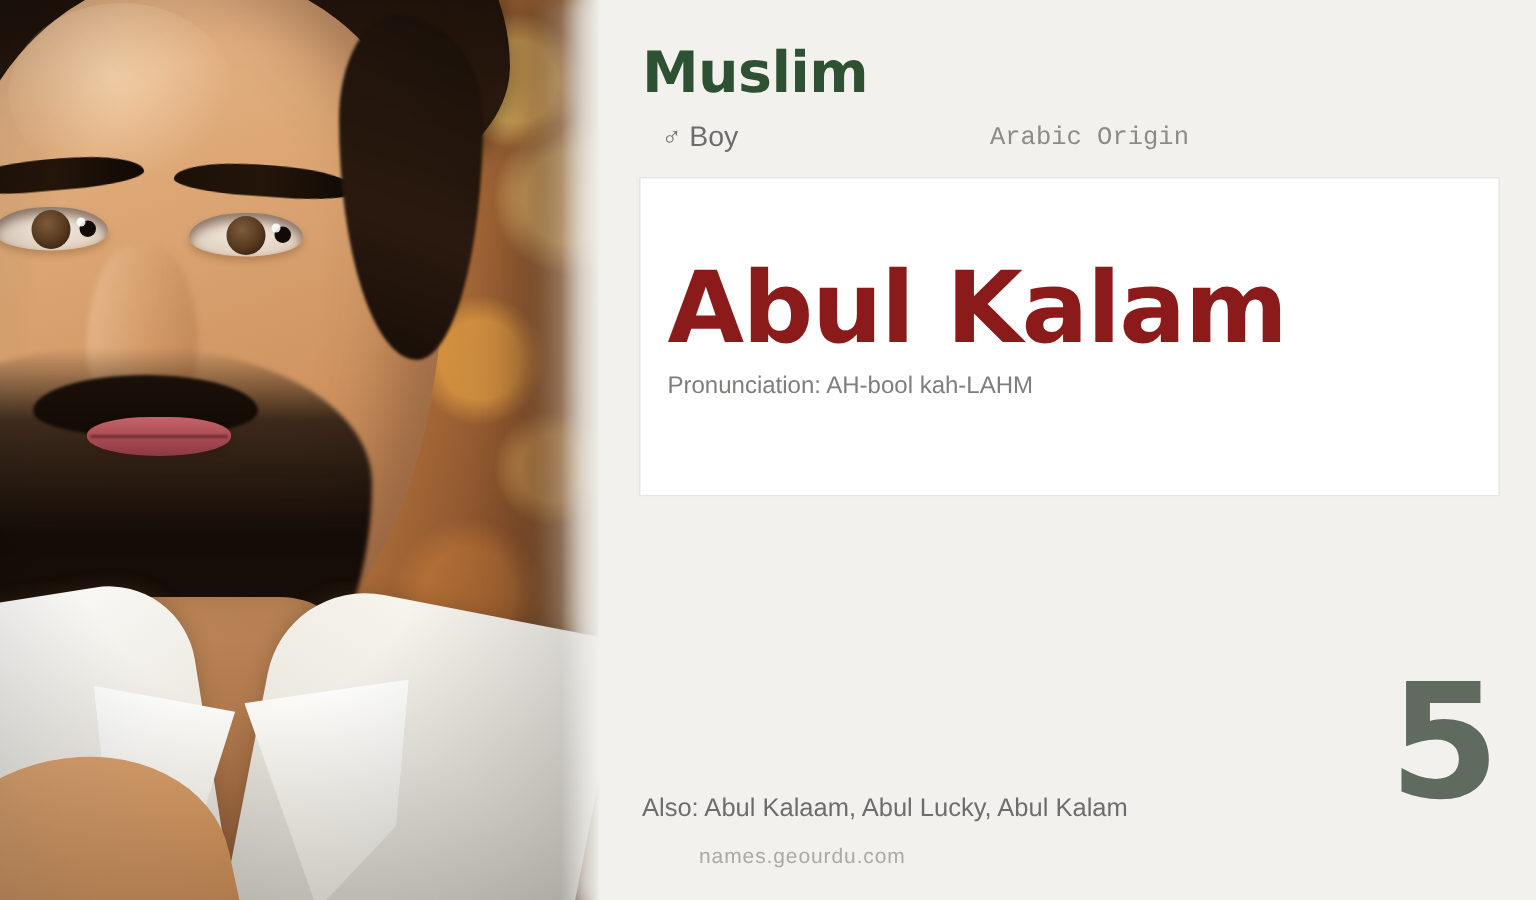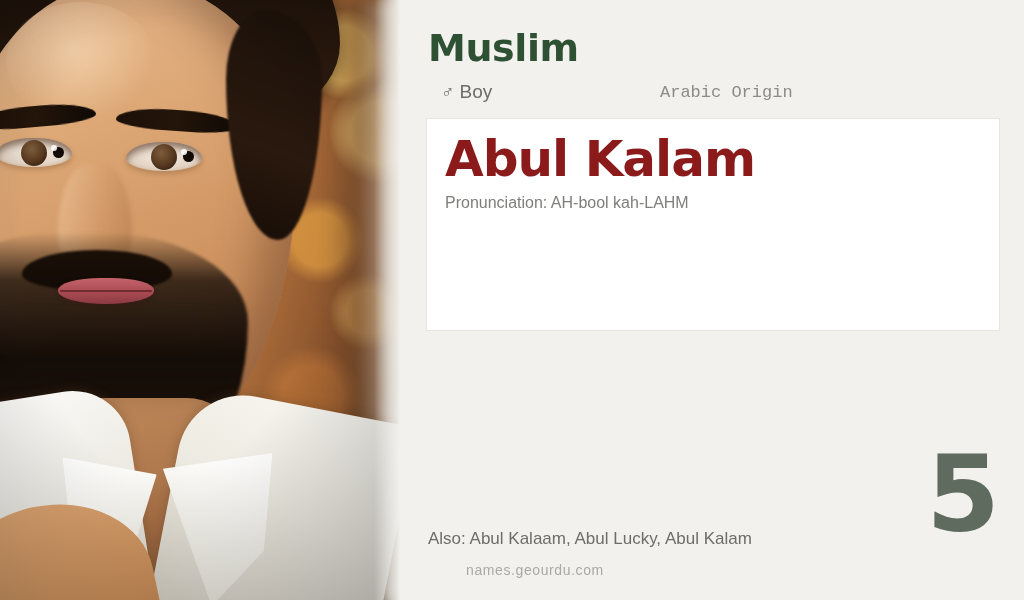--- a/index.html
+++ b/index.html
@@ -215,24 +215,25 @@
   }
 
   .name-card {
     position:absolute; left:26px; top:118px;
     width:574px; height:213px;
     background:#ffffff;
     border:1px solid #e7e5df;
     padding:14px 18px 10px 18px;
   }
   .name {
-    font-size:50px; font-weight:700; line-height:1.06;
+    font-size:66px; font-weight:700; line-height:1.06;
     color:#8b1a1a; letter-spacing:-1px;
     font-family:"DejaVu Sans", sans-serif;
     white-space:nowrap;
+    margin-top:38px;
   }
   .meaning {
     margin-top:6px;
     font-size:21px; font-weight:700; line-height:1.16;
     color:#2e5033;
     font-family:"DejaVu Sans", sans-serif;
   }
   .pronunciation {
     margin-top:8px;
     font-size:16px; color:#7e7e7b;

